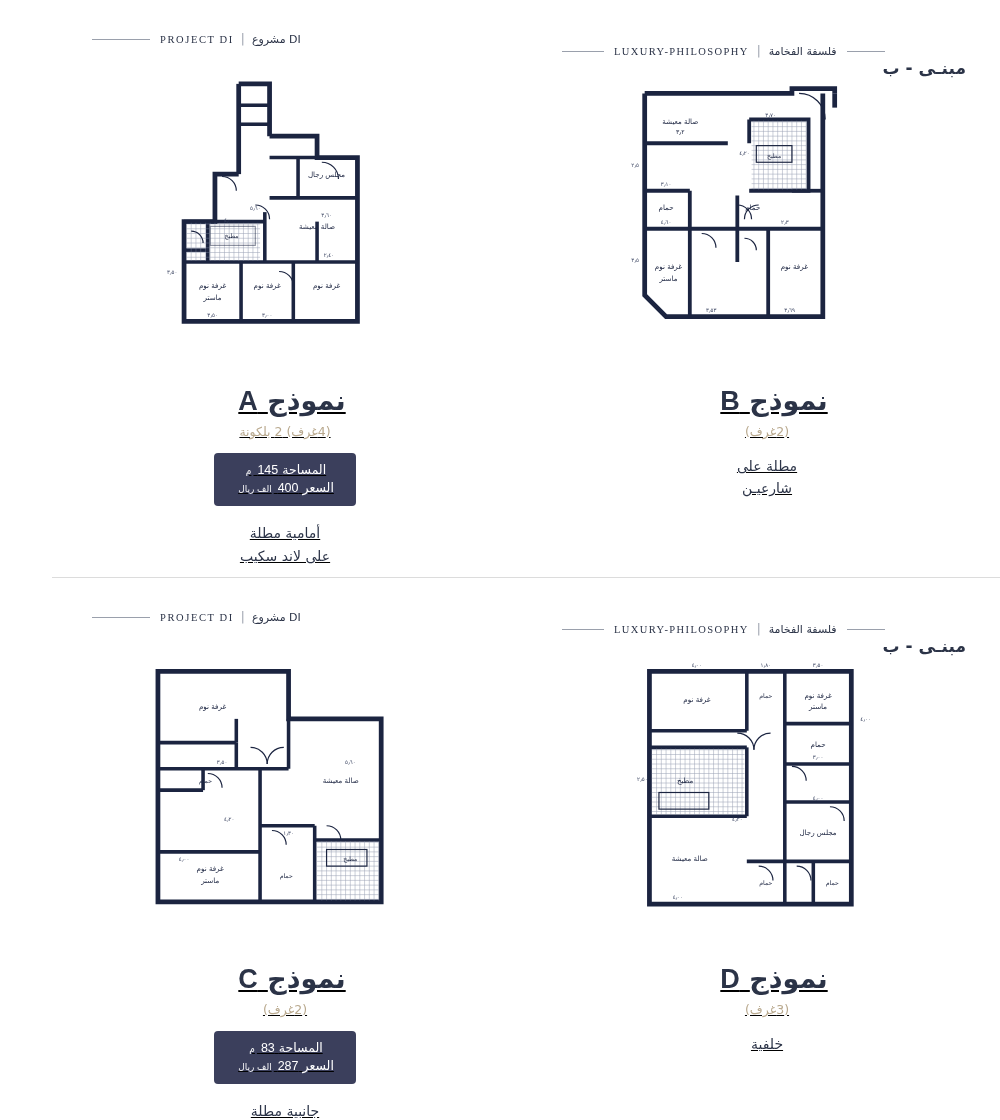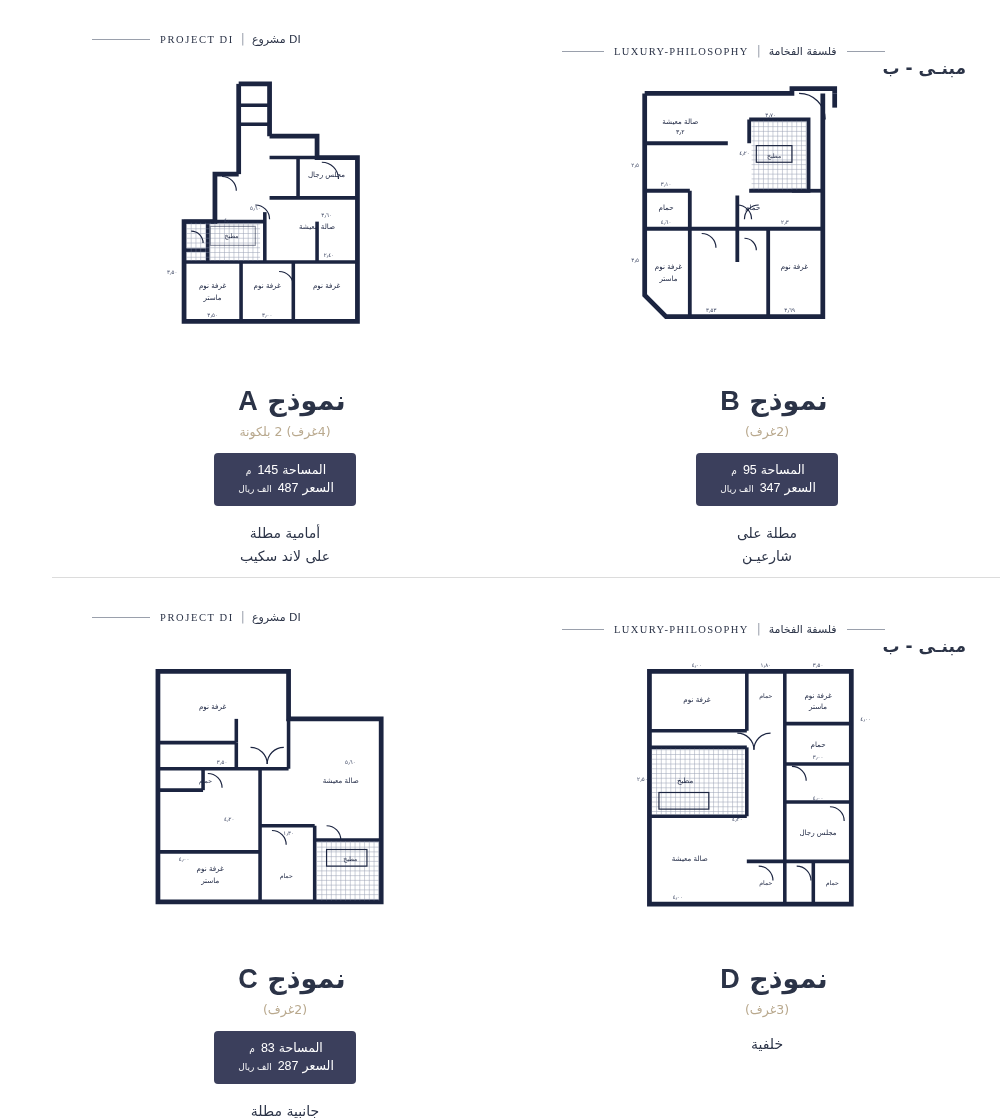--- a/index.html
+++ b/index.html
@@ -61,20 +61,21 @@
     letter-spacing: 2px;
   }
   .page.second .bldg { top: 58px; }
 
   
   .cards {
     display: flex;
     justify-content: flex-start;
     gap: 16px;
     margin-top: 6px;
+    text-decoration: underline;
   }
   .card {
     width: 500px;
     display: flex;
     flex-direction: column;
     align-items: center;
   }
   .plan-wrap {
     width: 460px; height: 285px;
     position: relative;
@@ -211,32 +212,20 @@
           </g>
         </svg>
       </div>
 
       <div class="model-title">
         <span>نموذج</span>
         <span class="lat">B</span>
       </div>
       <div class="model-sub">(2غرف)</div>
 
-      <div class="badge">
-        <div class="row">
-          <span>المساحة</span>
-          <span class="num">95</span>
-          <span class="unit">م</span>
-        </div>
-        <div class="row">
-          <span>السعر</span>
-          <span class="num">347</span>
-          <span class="unit">الف ريال</span>
-        </div>
-      </div>
 
       <div class="facing" style="white-space:pre-line">مطلة على
 شارعيـن</div>
     </div>
 
     <div class="card">
       <div class="plan-wrap">
         <svg viewBox="0 0 250 240" width="460" height="285">
           <g class="wall" stroke-width="4">
             <path d="M86,10 L112,10 L112,54"></path>
@@ -299,21 +288,21 @@
       <div class="model-sub">(4غرف) 2 بلكونة</div>
 
       <div class="badge">
         <div class="row">
           <span>المساحة</span>
           <span class="num">145</span>
           <span class="unit">م</span>
         </div>
         <div class="row">
           <span>السعر</span>
-          <span class="num">487</span>
+          <span class="num">400</span>
           <span class="unit">الف ريال</span>
         </div>
       </div>
 
       <div class="facing" style="white-space:pre-line">أمامية مطلة
 على لاند سكيب</div>
     </div>
 
   </div>
 </div>

